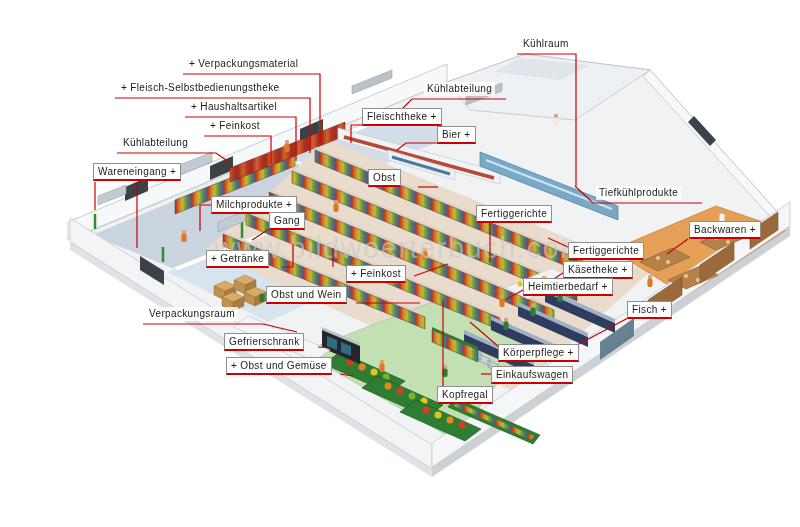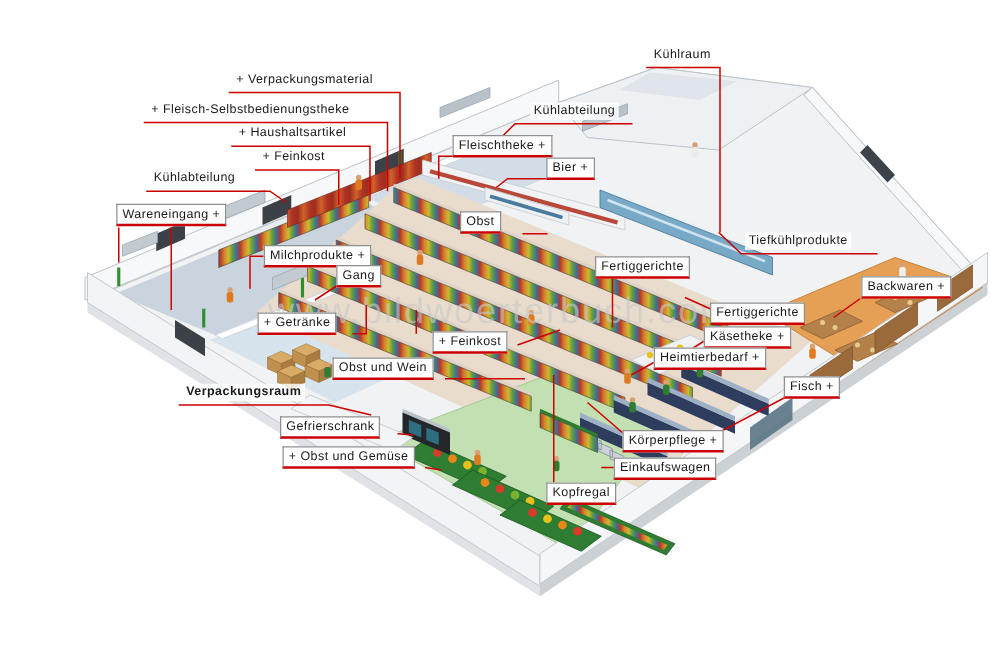--- a/index.html
+++ b/index.html
@@ -324,21 +324,21 @@
       <div class="label box" style="left: 93px; top: 163px;">Wareneingang +</div>
       <div class="label plain" style="left: 424px; top: 82px;">Kühlabteilung</div>
       <div class="label box" style="left: 362px; top: 108px;">Fleischtheke +</div>
       <div class="label box" style="left: 437px; top: 126px;">Bier +</div>
       <div class="label box" style="left: 368px; top: 169px;">Obst</div>
       <div class="label box" style="left: 211px; top: 196px;">Milchprodukte +</div>
       <div class="label box" style="left: 269px; top: 212px;">Gang</div>
       <div class="label box" style="left: 206px; top: 250px;">+ Getränke</div>
       <div class="label box" style="left: 346px; top: 265px;">+ Feinkost</div>
       <div class="label box" style="left: 266px; top: 286px;">Obst und Wein</div>
-      <div class="label plain" style="left: 146px; top: 307px; font-weight: bold;">Verpackungsraum</div>
+      <div class="label plain" style="left: 146px; top: 307px;">Verpackungsraum</div>
       <div class="label box" style="left: 224px; top: 333px;">Gefrierschrank</div>
       <div class="label box" style="left: 226px; top: 357px; text-align: center;">+ Obst und Gemüse</div>
       <div class="label box" style="left: 437px; top: 386px;">Kopfregal</div>
       <div class="label box" style="left: 498px; top: 344px;">Körperpflege +</div>
       <div class="label box" style="left: 491px; top: 366px;">Einkaufswagen</div>
       <div class="label plain" style="left: 596px; top: 186px;">Tiefkühlprodukte</div>
       <div class="label box" style="left: 476px; top: 205px;">Fertiggerichte</div>
       <div class="label box" style="left: 568px; top: 242px;">Fertiggerichte</div>
       <div class="label box" style="left: 563px; top: 261px;">Käsetheke +</div>
       <div class="label box" style="left: 523px; top: 278px;">Heimtierbedarf +</div>

